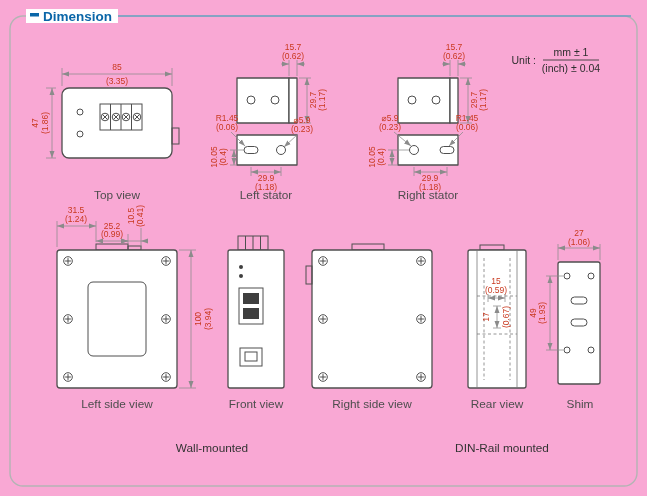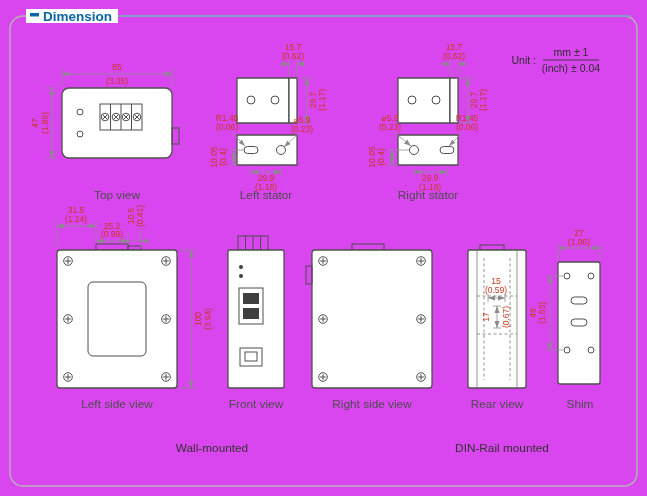--- a/index.html
+++ b/index.html
@@ -1,17 +1,17 @@
 <!DOCTYPE html>
 <html><head>
 <meta charset="utf-8">
 <style>
   *{box-sizing:border-box}
   html,body{margin:0;padding:0;background:#ffffff}
-  .page{width:647px;height:496px;background:#d946ef;position:relative;overflow:hidden;
+  .page{width:647px;height:496px;background:#f9a8d4;position:relative;overflow:hidden;
         font-family:"Liberation Sans",sans-serif}
   svg{display:block}
   text{font-family:"Liberation Sans",sans-serif;fill:#4a4a4a}
   .outline{fill:#ffffff;stroke:#4f4f4f;stroke-width:1.3;stroke-linejoin:round}
   .detail{fill:none;stroke:#4f4f4f;stroke-width:1}
   .thin{fill:none;stroke:#7a7a7a;stroke-width:.8}
   .dashed{fill:none;stroke:#7a7a7a;stroke-width:.8;stroke-dasharray:3 2.5}
   .dim{fill:none;stroke:#8b8b8b;stroke-width:.75}
   .dim-text{fill:#c9391f;font-size:8.5px;text-anchor:middle}
   .view-label{fill:#4d4d4d;font-size:11.8px;text-anchor:middle}

